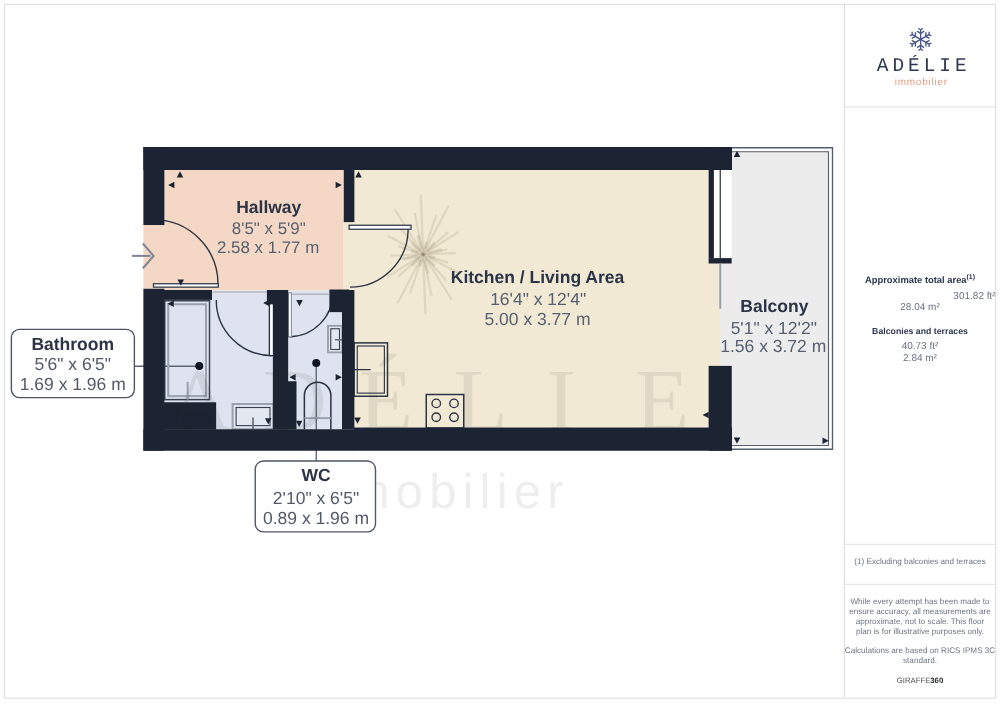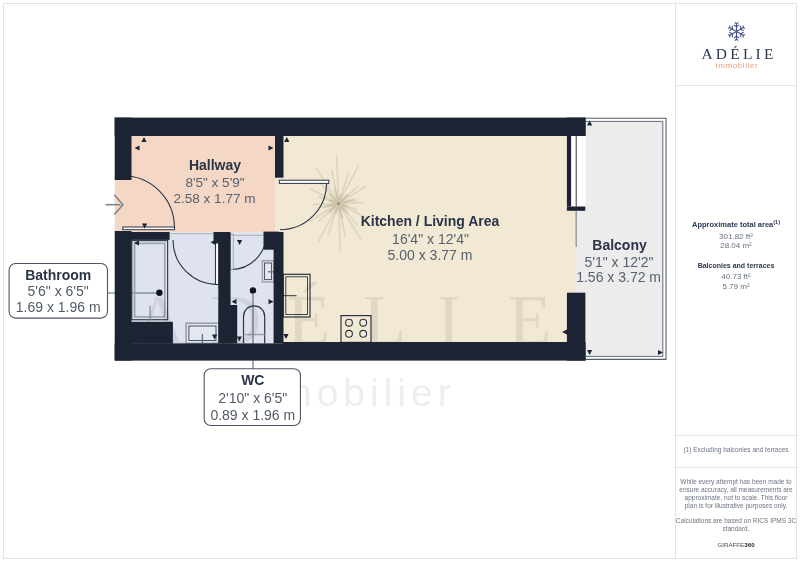--- a/index.html
+++ b/index.html
@@ -287,33 +287,33 @@
           <line x1="-6.75" y1="3.90" x2="-8.72" y2="2.92"></line>
           <line x1="-6.75" y1="3.90" x2="-6.89" y2="6.09"></line>
           <line x1="0" y1="0" x2="-7.10" y2="-4.10"></line>
           <line x1="-4.12" y1="-2.38" x2="-4.34" y2="-5.77"></line>
           <line x1="-4.12" y1="-2.38" x2="-7.17" y2="-0.87"></line>
           <line x1="-6.75" y1="-3.90" x2="-6.89" y2="-6.09"></line>
           <line x1="-6.75" y1="-3.90" x2="-8.72" y2="-2.92"></line>
         </g>
   </svg>
 
-  <div class="sb" style="top:43px;font-family:Liberation Serif, serif;font-size:15.5px;line-height:15.5px;letter-spacing:3.2px;color:#2c3850;padding-left:3px;">ADÉLIE</div>
+  <div class="sb" style="top:43px;font-family:Liberation Mono, monospace;font-size:15.5px;line-height:15.5px;letter-spacing:3.2px;color:#2c3850;padding-left:3px;">ADÉLIE</div>
 
   <div class="sb" style="top:59px;font-size:8px;line-height:8px;letter-spacing:0.6px;color:#e89a82;padding-left:1px;">immobilier</div>
 
   <div class="sb" style="top:82.5px;border-top:1px solid #e6e6e6;"></div>
 
   <div class="sb" style="top:216.4px;font-size:7.5px;line-height:7.5px;font-weight:bold;color:#2b3750;">Approximate total area<span style="font-size:5.5px;vertical-align:3px;">(1)</span></div>
-  <div class="sb" style="top:230.5px;font-size:8px;line-height:8px;color:#68717f;">301.82 ft²</div>
+  <div class="sb" style="top:230.5px;font-size:8px;line-height:8px;color:#68717f;text-align:right;">301.82 ft²</div>
   <div class="sb" style="top:239px;font-size:8px;line-height:8px;color:#68717f;">28.04 m²</div>
 
   <div class="sb" style="top:259.5px;font-size:7px;line-height:7px;font-weight:bold;color:#2b3750;">Balconies and terraces</div>
   <div class="sb" style="top:270.6px;font-size:8px;line-height:8px;color:#68717f;">40.73 ft²</div>
-  <div class="sb" style="top:280.6px;font-size:8px;line-height:8px;color:#68717f;">5.79 m²</div>
+  <div class="sb" style="top:280.6px;font-size:8px;line-height:8px;color:#68717f;">2.84 m²</div>
 
   <div class="sb" style="top:432.6px;border-top:1px solid #e6e6e6;"></div>
 
   <div class="sb" style="top:444.2px;font-size:6.5px;line-height:6.5px;color:#6b7482;">(1) Excluding balconies and terraces</div>
 
   <div class="sb" style="top:464.5px;border-top:1px solid #e6e6e6;"></div>
 
   <div class="sbw" style="top:475.4px;font-size:6.5px;line-height:8.05px;color:#6b7482;">While every attempt has been made to<br>ensure accuracy, all measurements are<br>approximate, not to scale. This floor<br>plan is for illustrative purposes only.</div>
 
   <div class="sbw" style="top:514.8px;font-size:6.5px;line-height:8.05px;color:#6b7482;">Calculations are based on RICS IPMS 3C<br>standard.</div>

